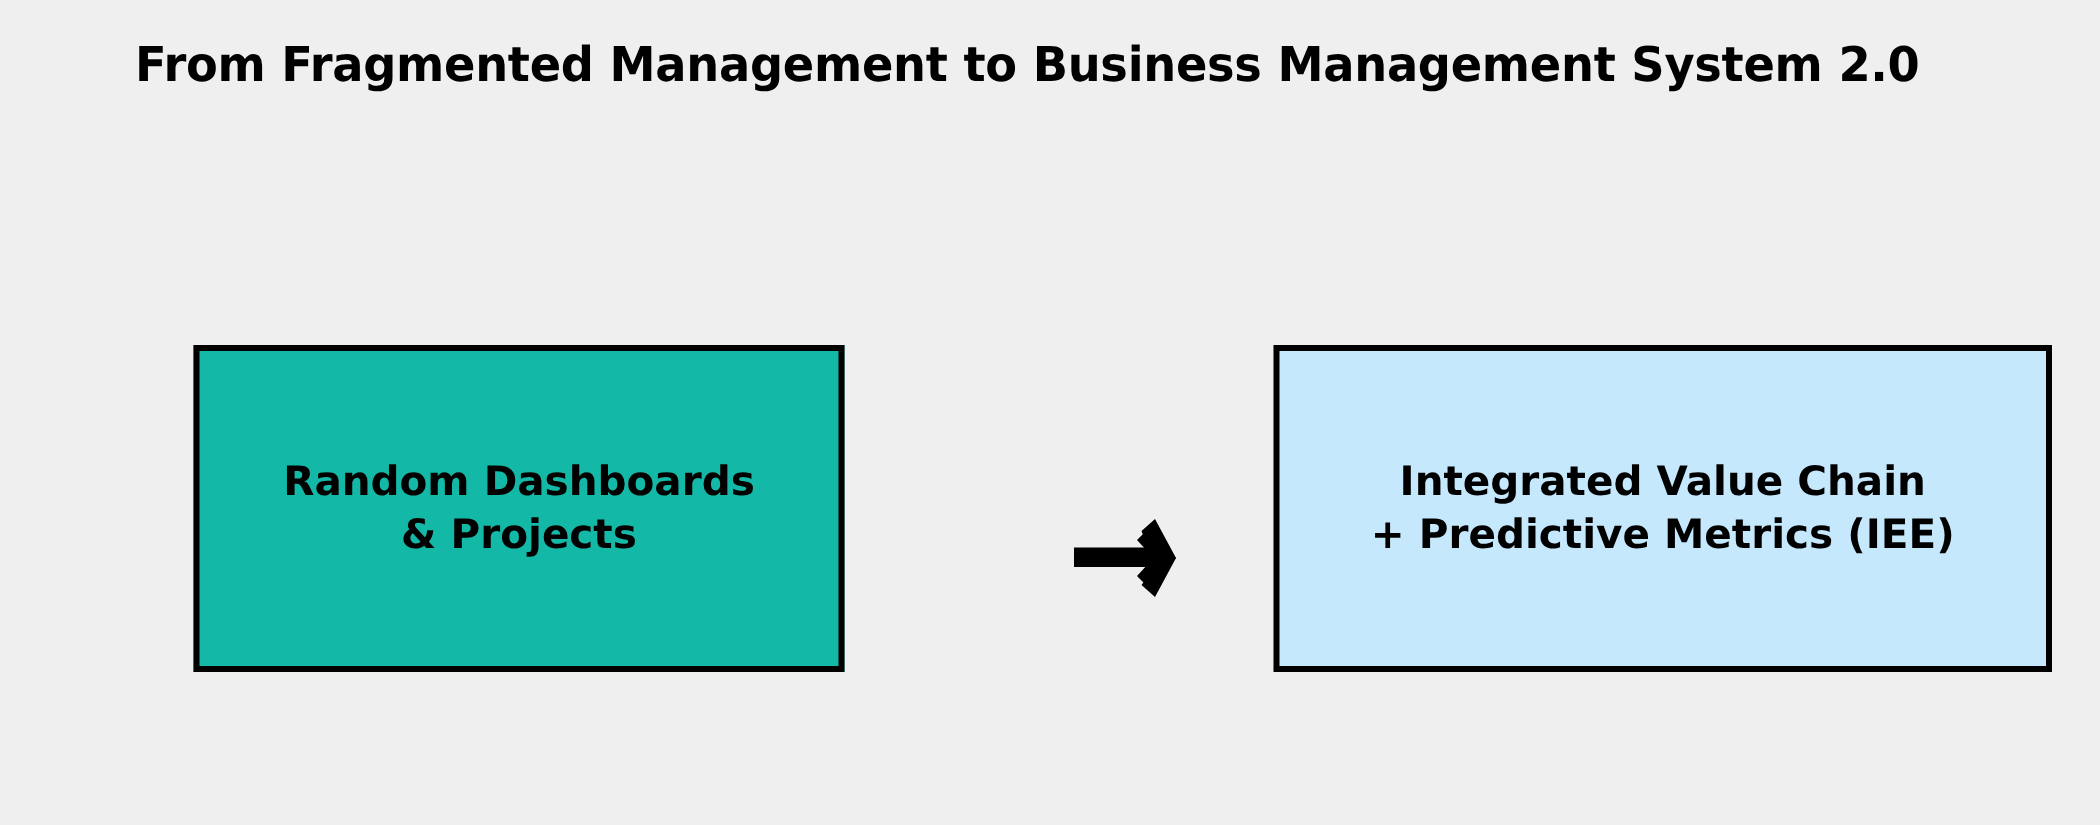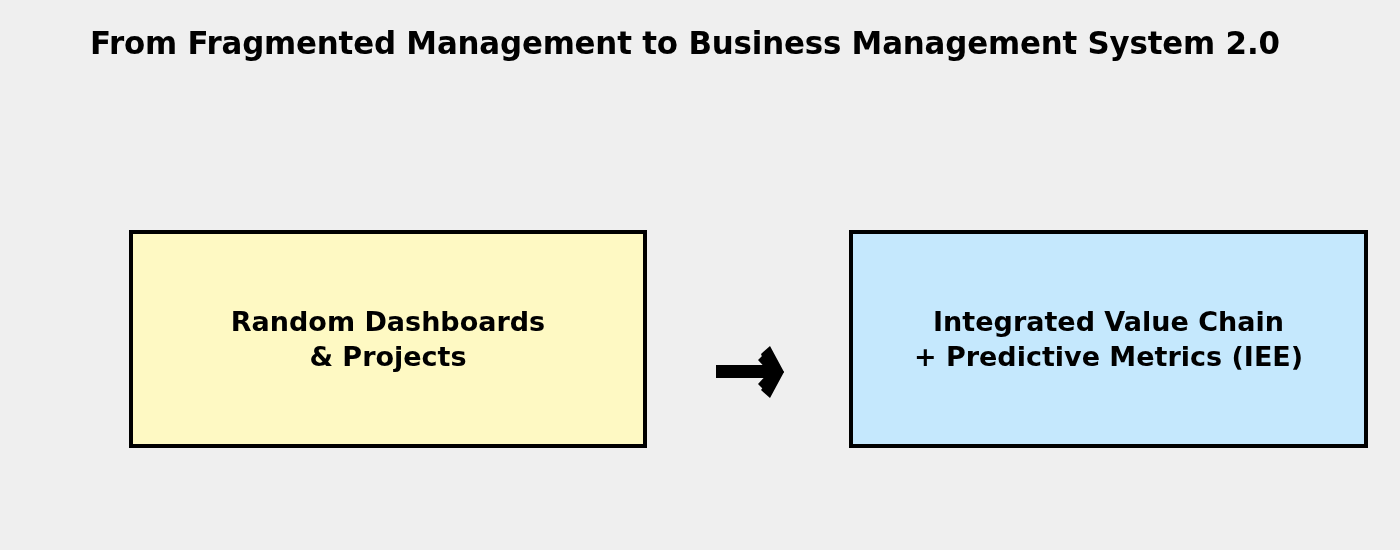--- a/index.html
+++ b/index.html
@@ -42,22 +42,22 @@
     height: 218px;
     box-sizing: border-box;
     border: 4px solid #000000;
     display: flex;
     align-items: center;
     justify-content: center;
     text-align: center;
   }
   #box-current {
     left: 81px;
-    width: 518px;
-    background: #fef9c3;
+    width: 434px;
+    background: #14b8a6;
   }
   #box-target {
     left: 801px;
     width: 519px;
     background: #c5e8fd;
     align-items: center;
   }
   .box-label {
     font-family: "DejaVu Sans", sans-serif;
     font-size: 27px;

